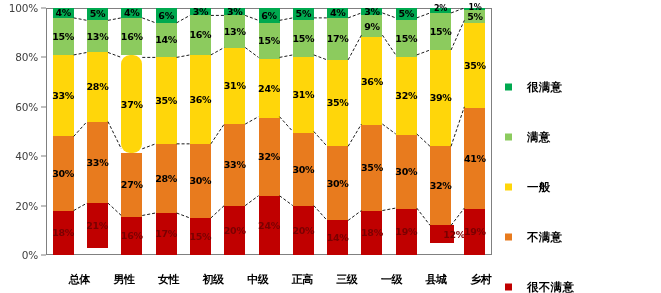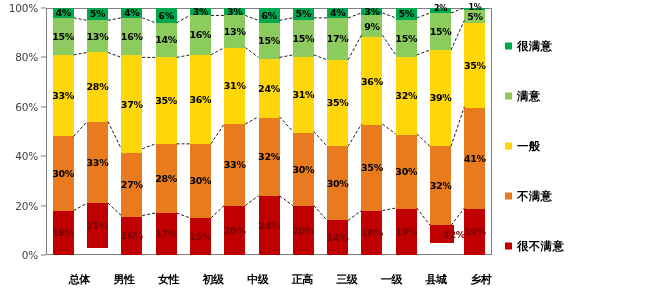--- a/index.html
+++ b/index.html
@@ -145,22 +145,23 @@
     left: 505px;
     top: 10px;
     width: 150px;
     height: 245px;
   }
   .legend-item {
     position: absolute;
     left: 0;
     display: flex;
     align-items: center;
-    gap: 5px;
+    gap: 15px;
     transform: translateY(-50%);
+    margin-top: 41px;
   }
   .legend-swatch {
     width: 7px;
     height: 7px;
     flex: 0 0 auto;
   }
   .legend-label {
     font-size: 11.5px;
     font-weight: bold;
     color: #000000;
@@ -230,21 +231,21 @@
           </div>
         </div>
         <div class="bar-col">
           <div class="bar-stack">
             <div class="seg s-vsat" style="height: 9.88px;">
               <span class="seg-label">4%</span>
             </div>
             <div class="seg s-sat" style="height: 39.52px;">
               <span class="seg-label">16%</span>
             </div>
-            <div class="seg s-neu" style="height: 102px;">
+            <div class="seg s-neu" style="height: 102px; border-radius: 9px;">
               <span class="seg-label">37%</span>
             </div>
             <div class="seg s-dis" style="height: 66.69px;">
               <span class="seg-label">27%</span>
             </div>
             <div class="seg s-vdis" style="height: 39.52px;">
               <span class="seg-label">16%</span>
             </div>
           </div>
         </div>

